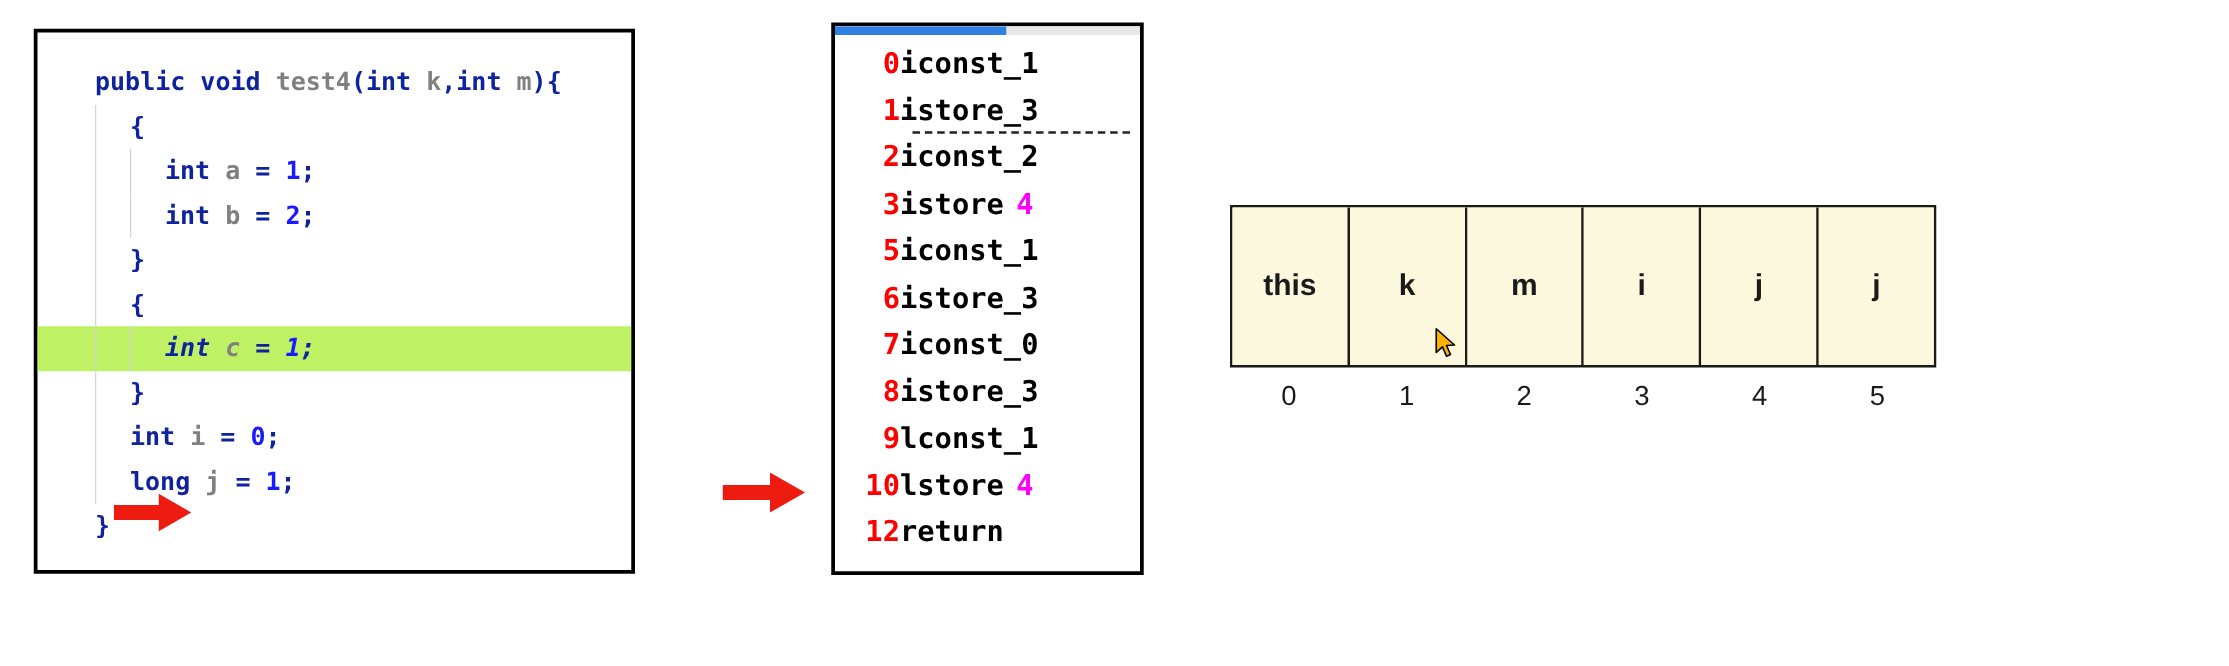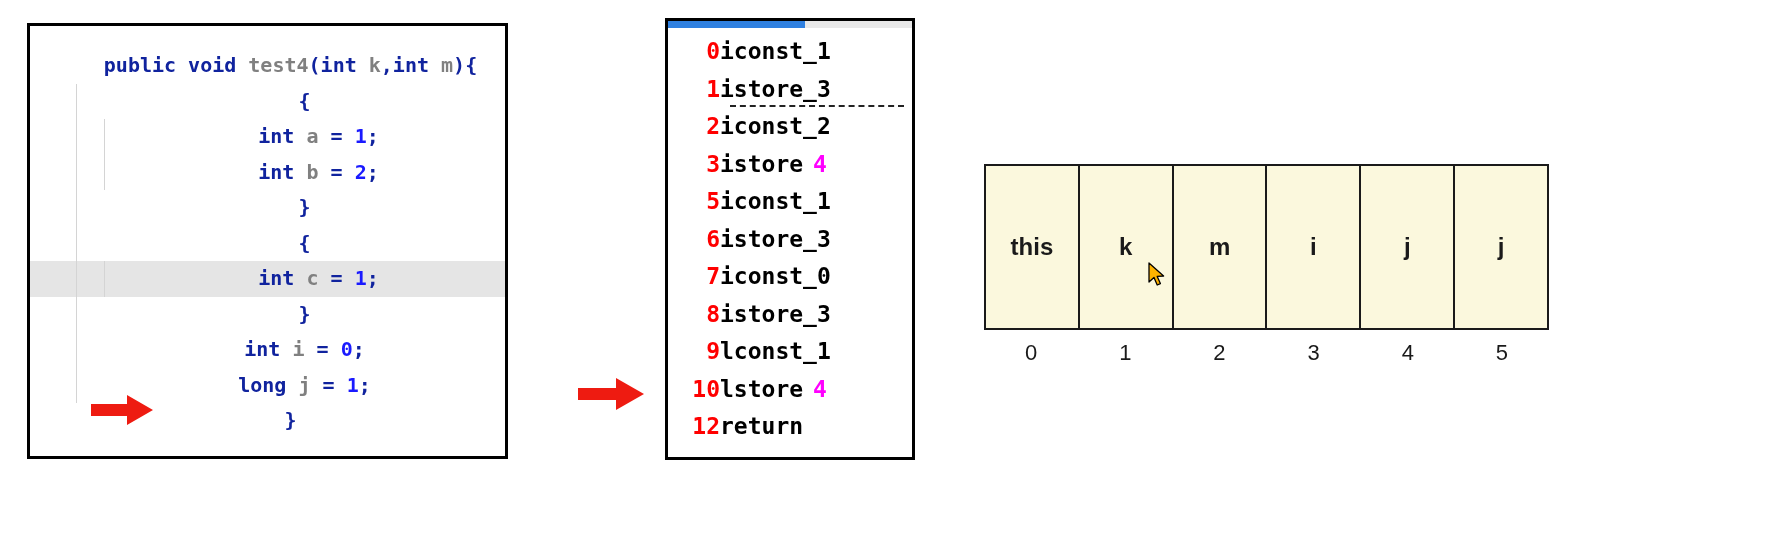--- a/index.html
+++ b/index.html
@@ -29,30 +29,30 @@
   }
   #code-lines {
     position: absolute;
     left: 0; top: 0; right: 0; bottom: 0;
     padding: 22px 0 0 0;
     font-family: "DejaVu Sans Mono", "Liberation Mono", monospace;
     font-size: 20px;
     font-weight: bold;
     line-height: 35.5px;
     white-space: pre;
-    text-align: center;
   }
   .code-line {
     position: relative;
     height: 35.5px;
     padding-left: 46px;
     box-sizing: border-box;
   }
   .code-line.hl {
-    background: #e5e5e5;
+    background: #bef264;
+    font-style: italic;
   }
   
   .guide {
     position: absolute;
     top: 0;
     bottom: 0;
     width: 1px;
     background: #d4d4d4;
   }
   .g1 { left: 46px; }
@@ -150,21 +150,21 @@
     left: 984px;
     top: 164px;
     width: 565px;
     height: 180px;
   }
   #locals-table {
     display: flex;
     border: 2px solid #1a1a1a;
     box-sizing: border-box;
     background: #fbf8dd;
-    height: 166px;
+    height: 130px;
   }
   .slot {
     flex: 1 1 0;
     border-right: 2px solid #1a1a1a;
     display: flex;
     align-items: center;
     justify-content: center;
     font-size: 24px;
     font-weight: bold;
     color: #1a1a1a;

